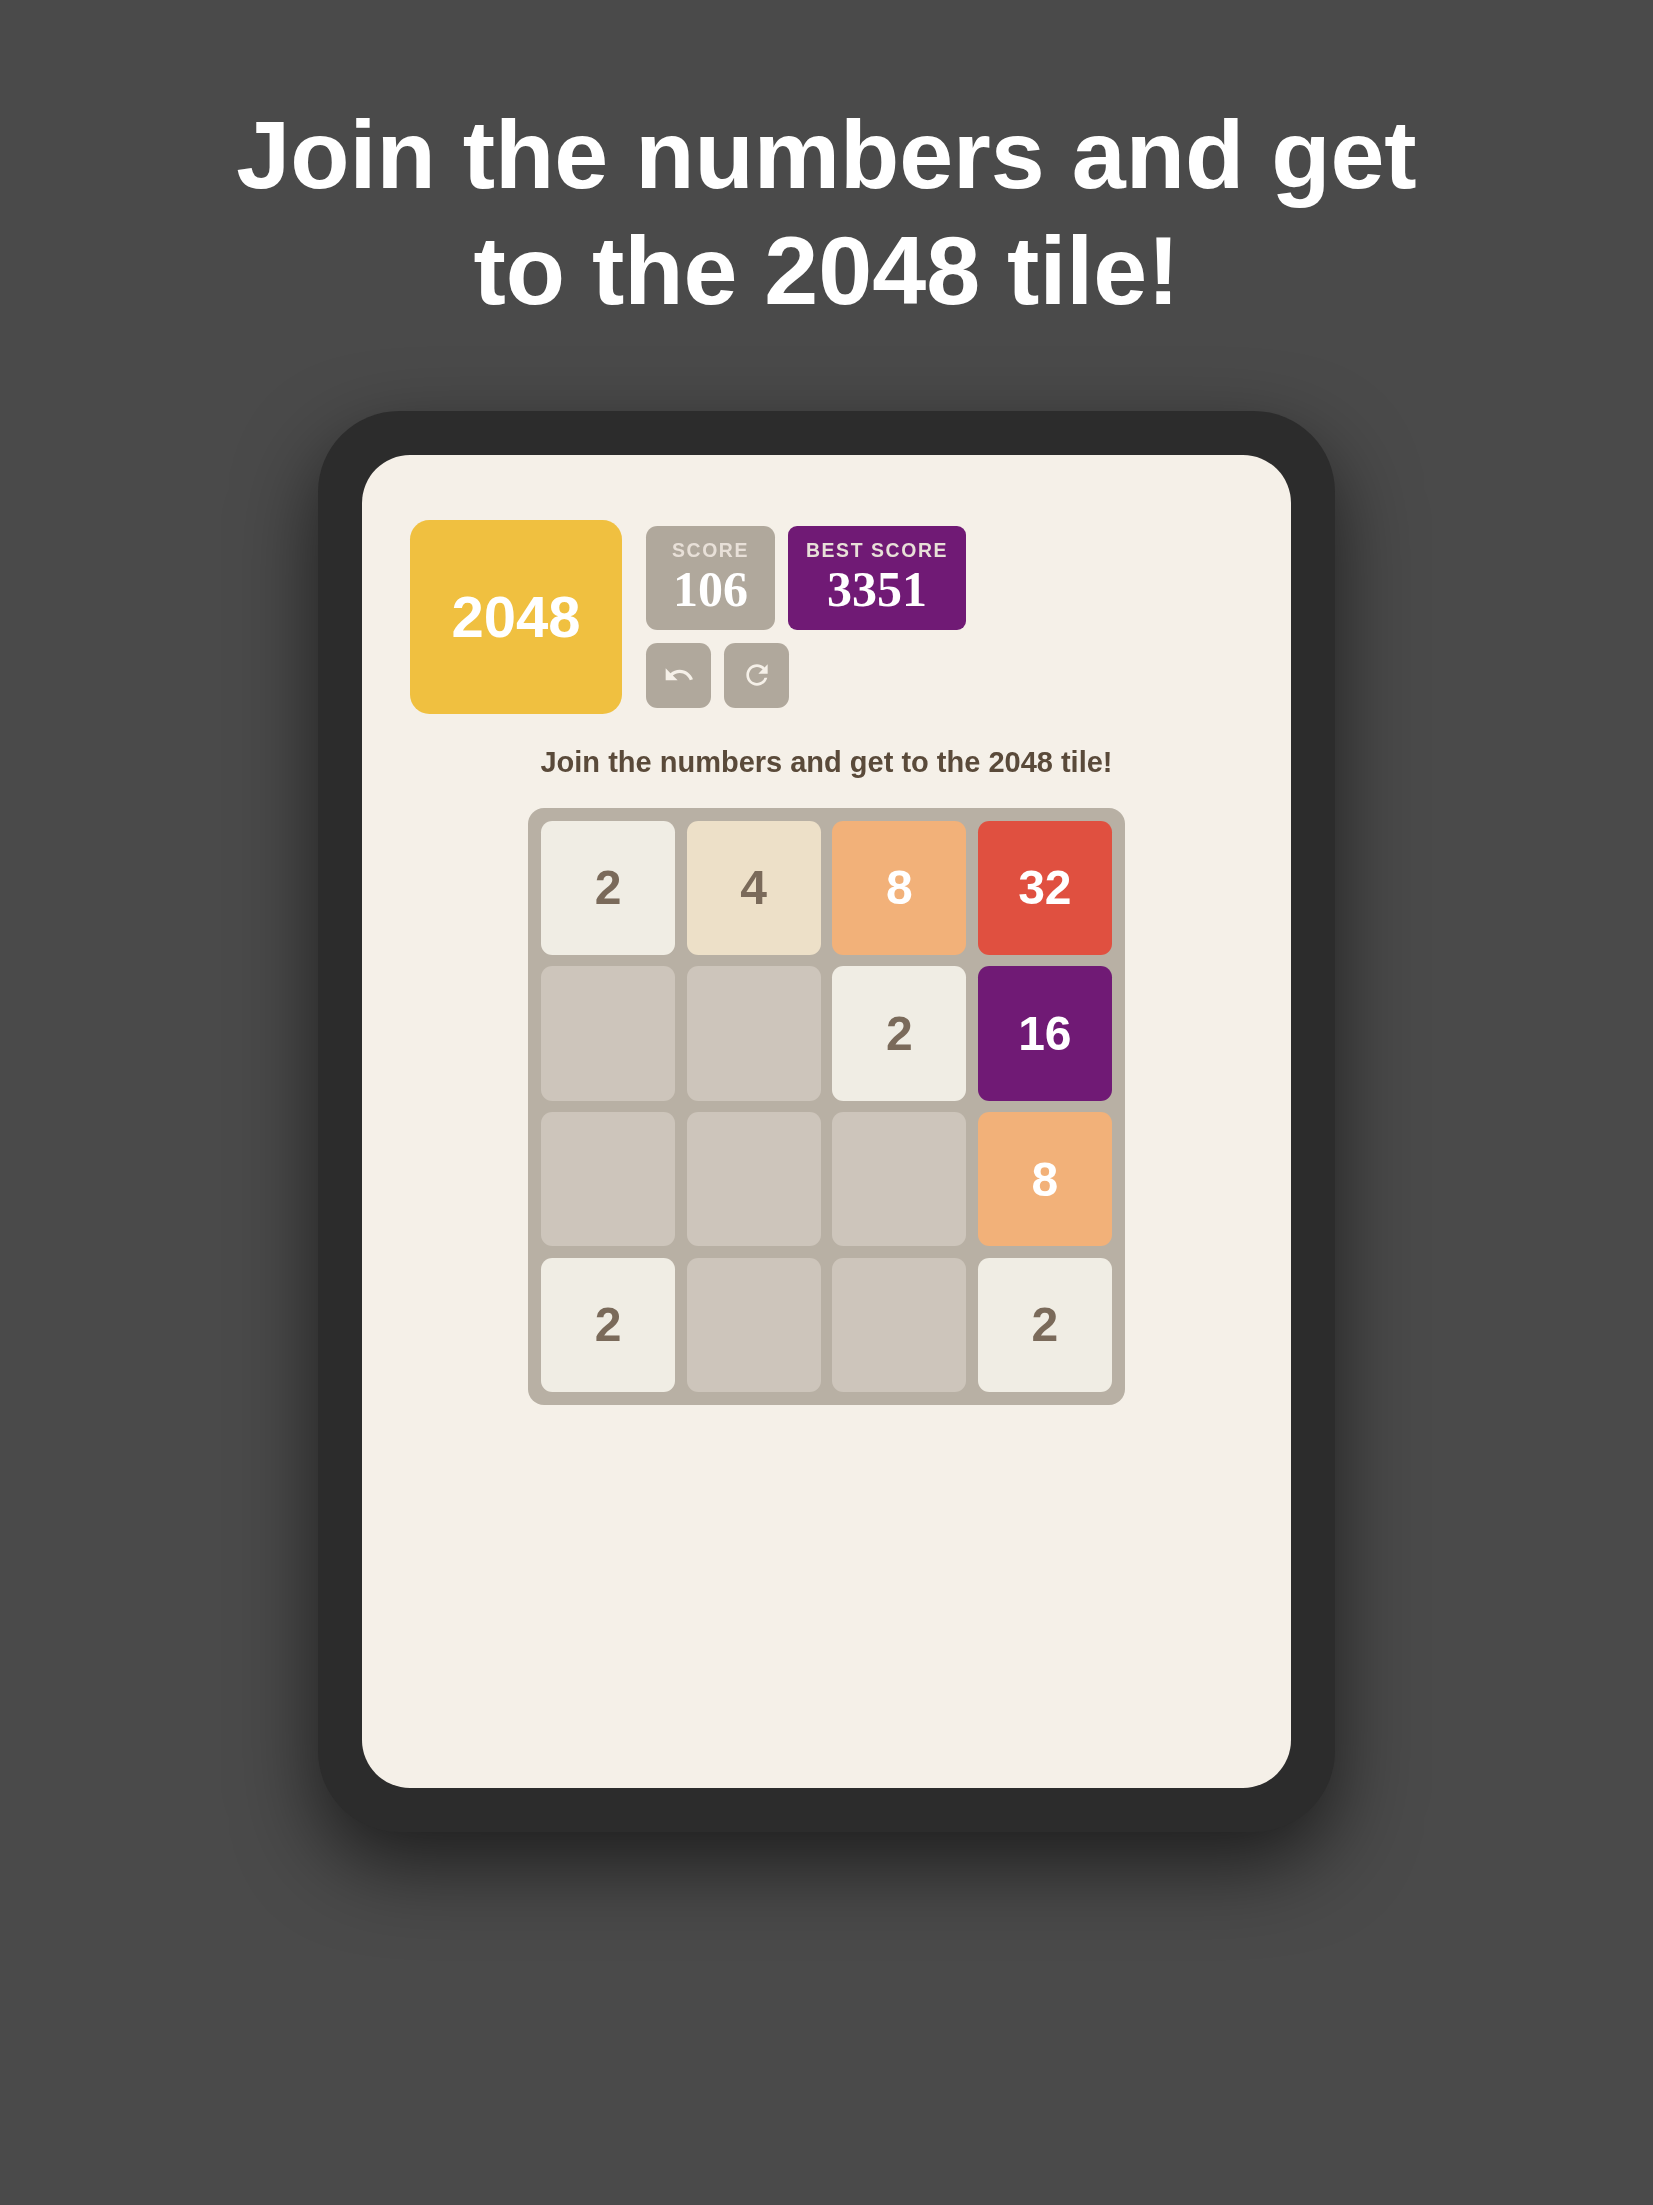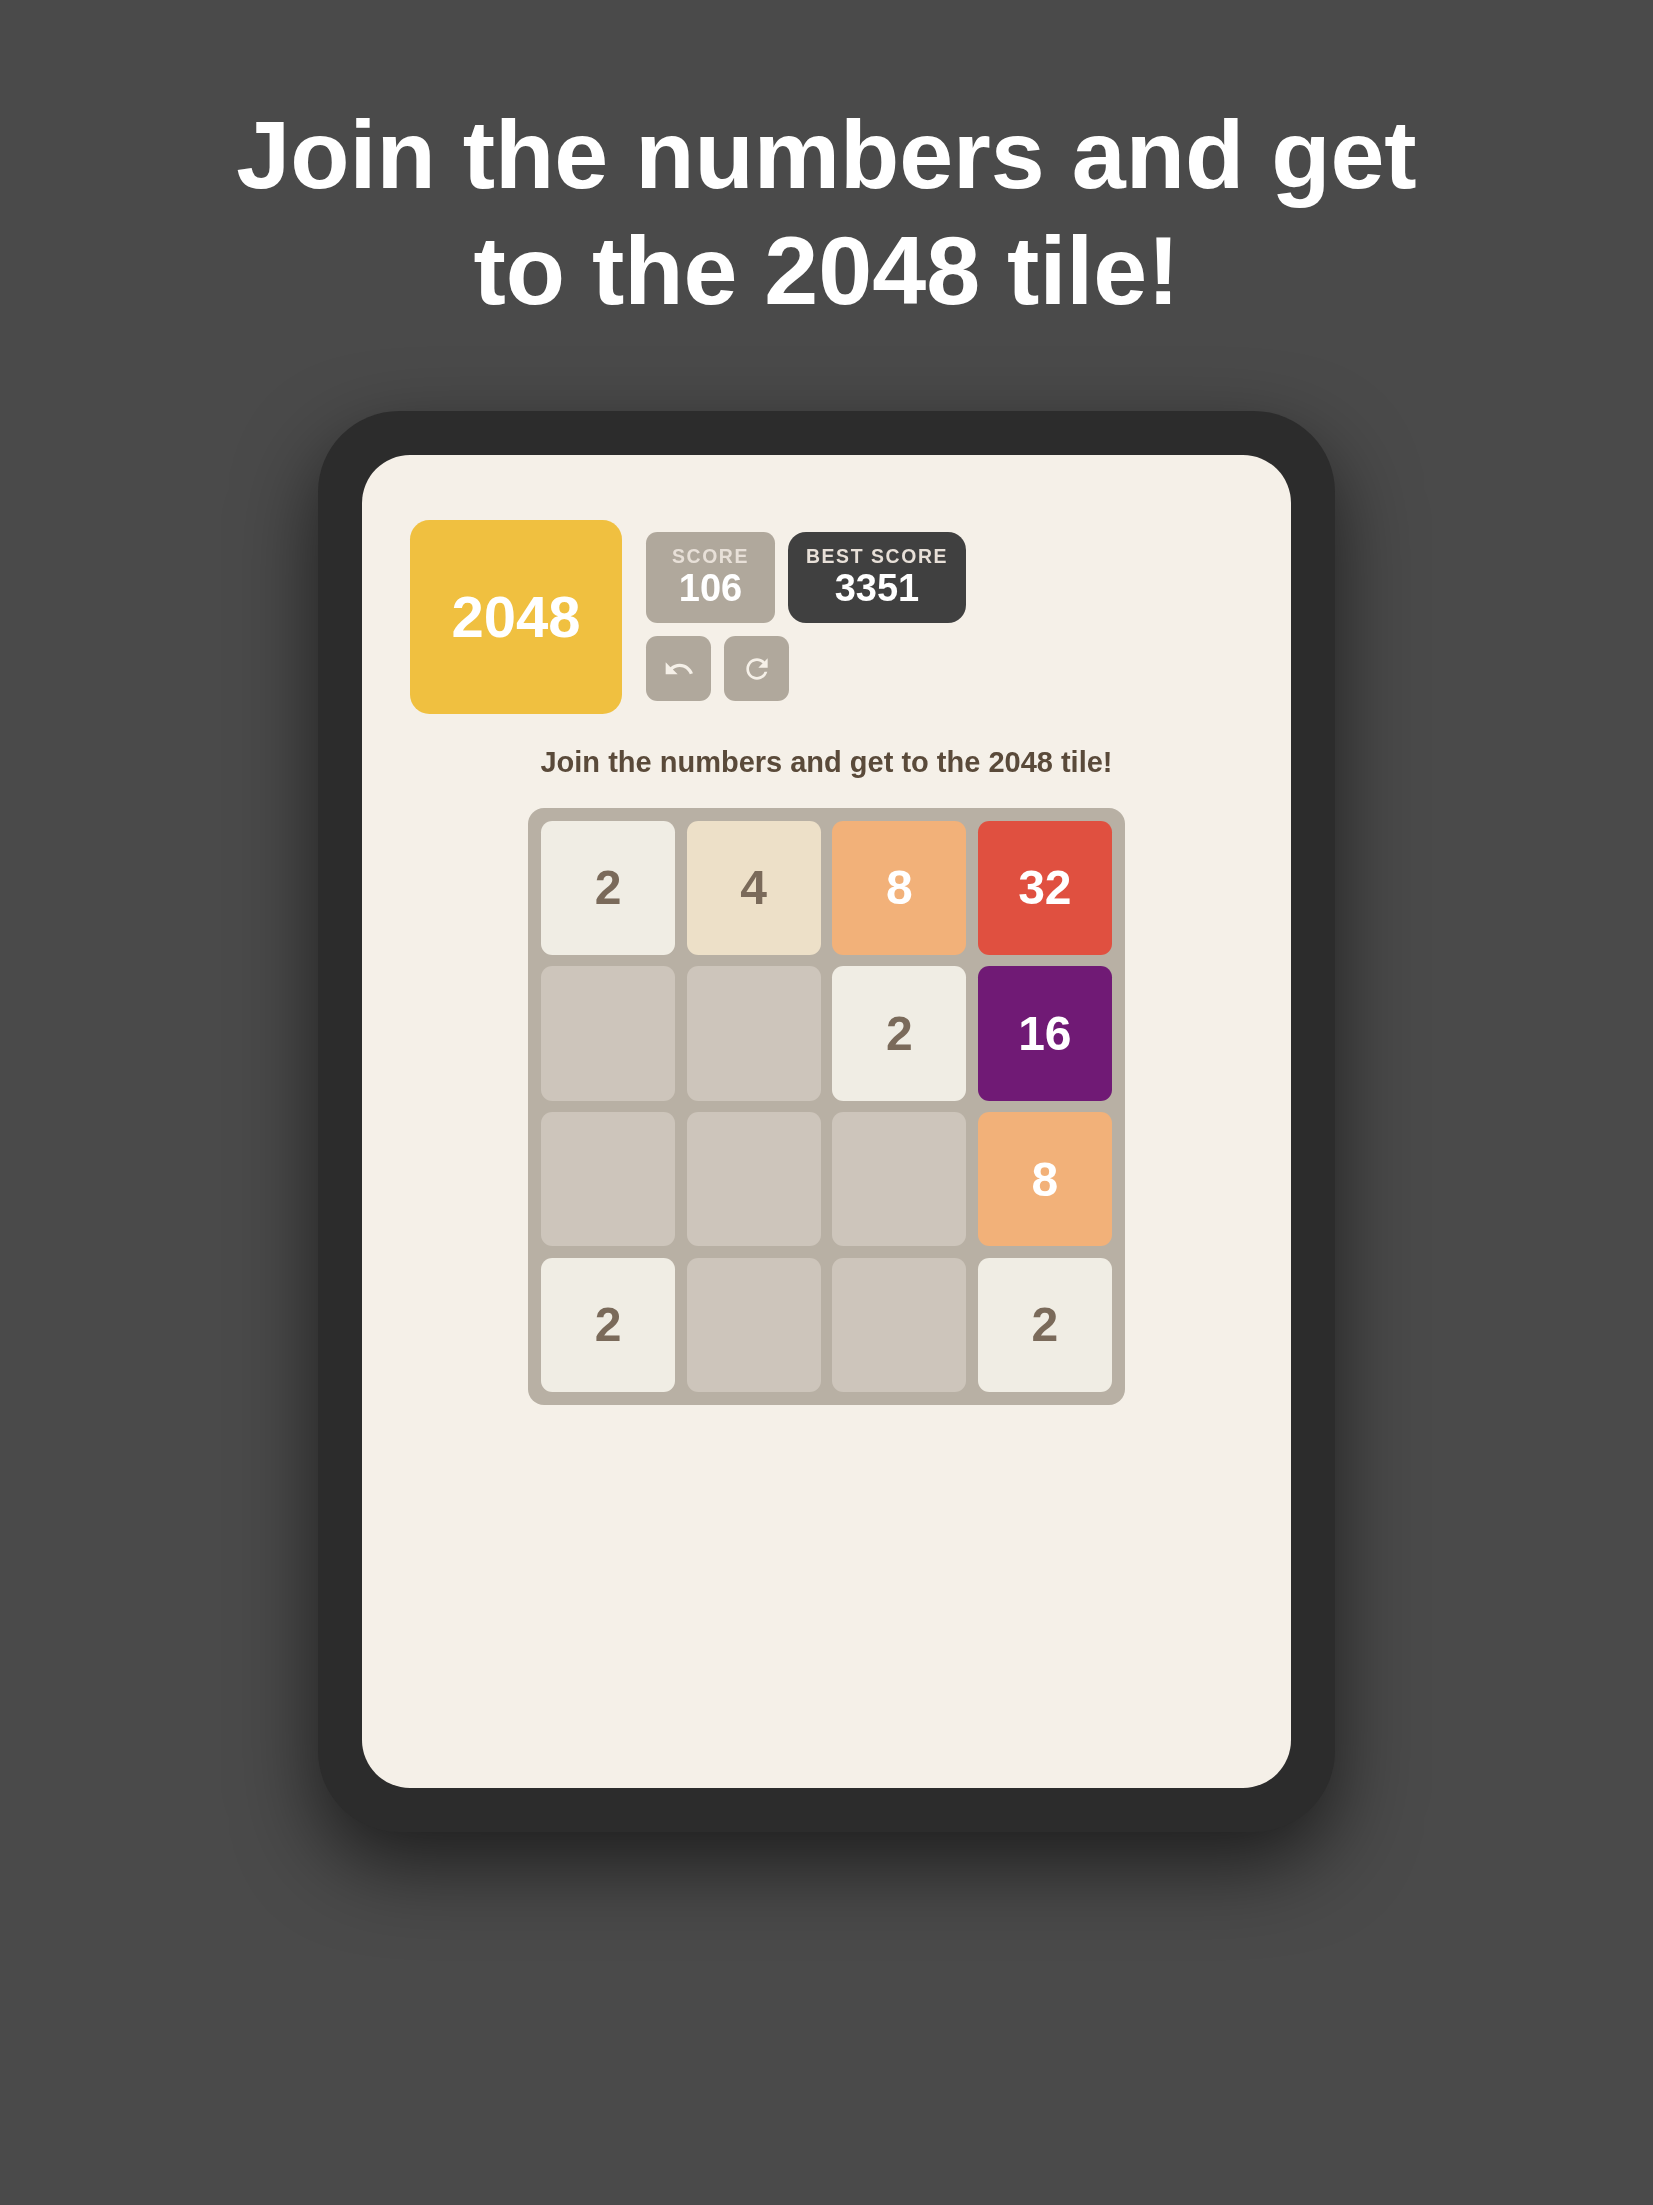--- a/index.html
+++ b/index.html
@@ -102,28 +102,29 @@
       color: #e8e0d8;
       font-size: 19.4px;
       font-weight: 700;
       letter-spacing: 1.6px;
       text-transform: uppercase;
       text-align: center;
     }
 
     .score-value {
       color: #ffffff;
-      font-size: 38px;
+      font-size: 50px;
       font-weight: 800;
       line-height: 1.1;
+      font-family: Liberation Serif, serif;
     }
 
     .best-score-box {
-      background: #404040;
-      border-radius: 18px;
+      background: #701a75;
+      border-radius: 9px;
       padding: 13px 8px;
       display: flex;
       flex-direction: column;
       align-items: center;
       min-width: 178px;
     }
 
     .btn-row {
       display: flex;
       gap: 13px;

